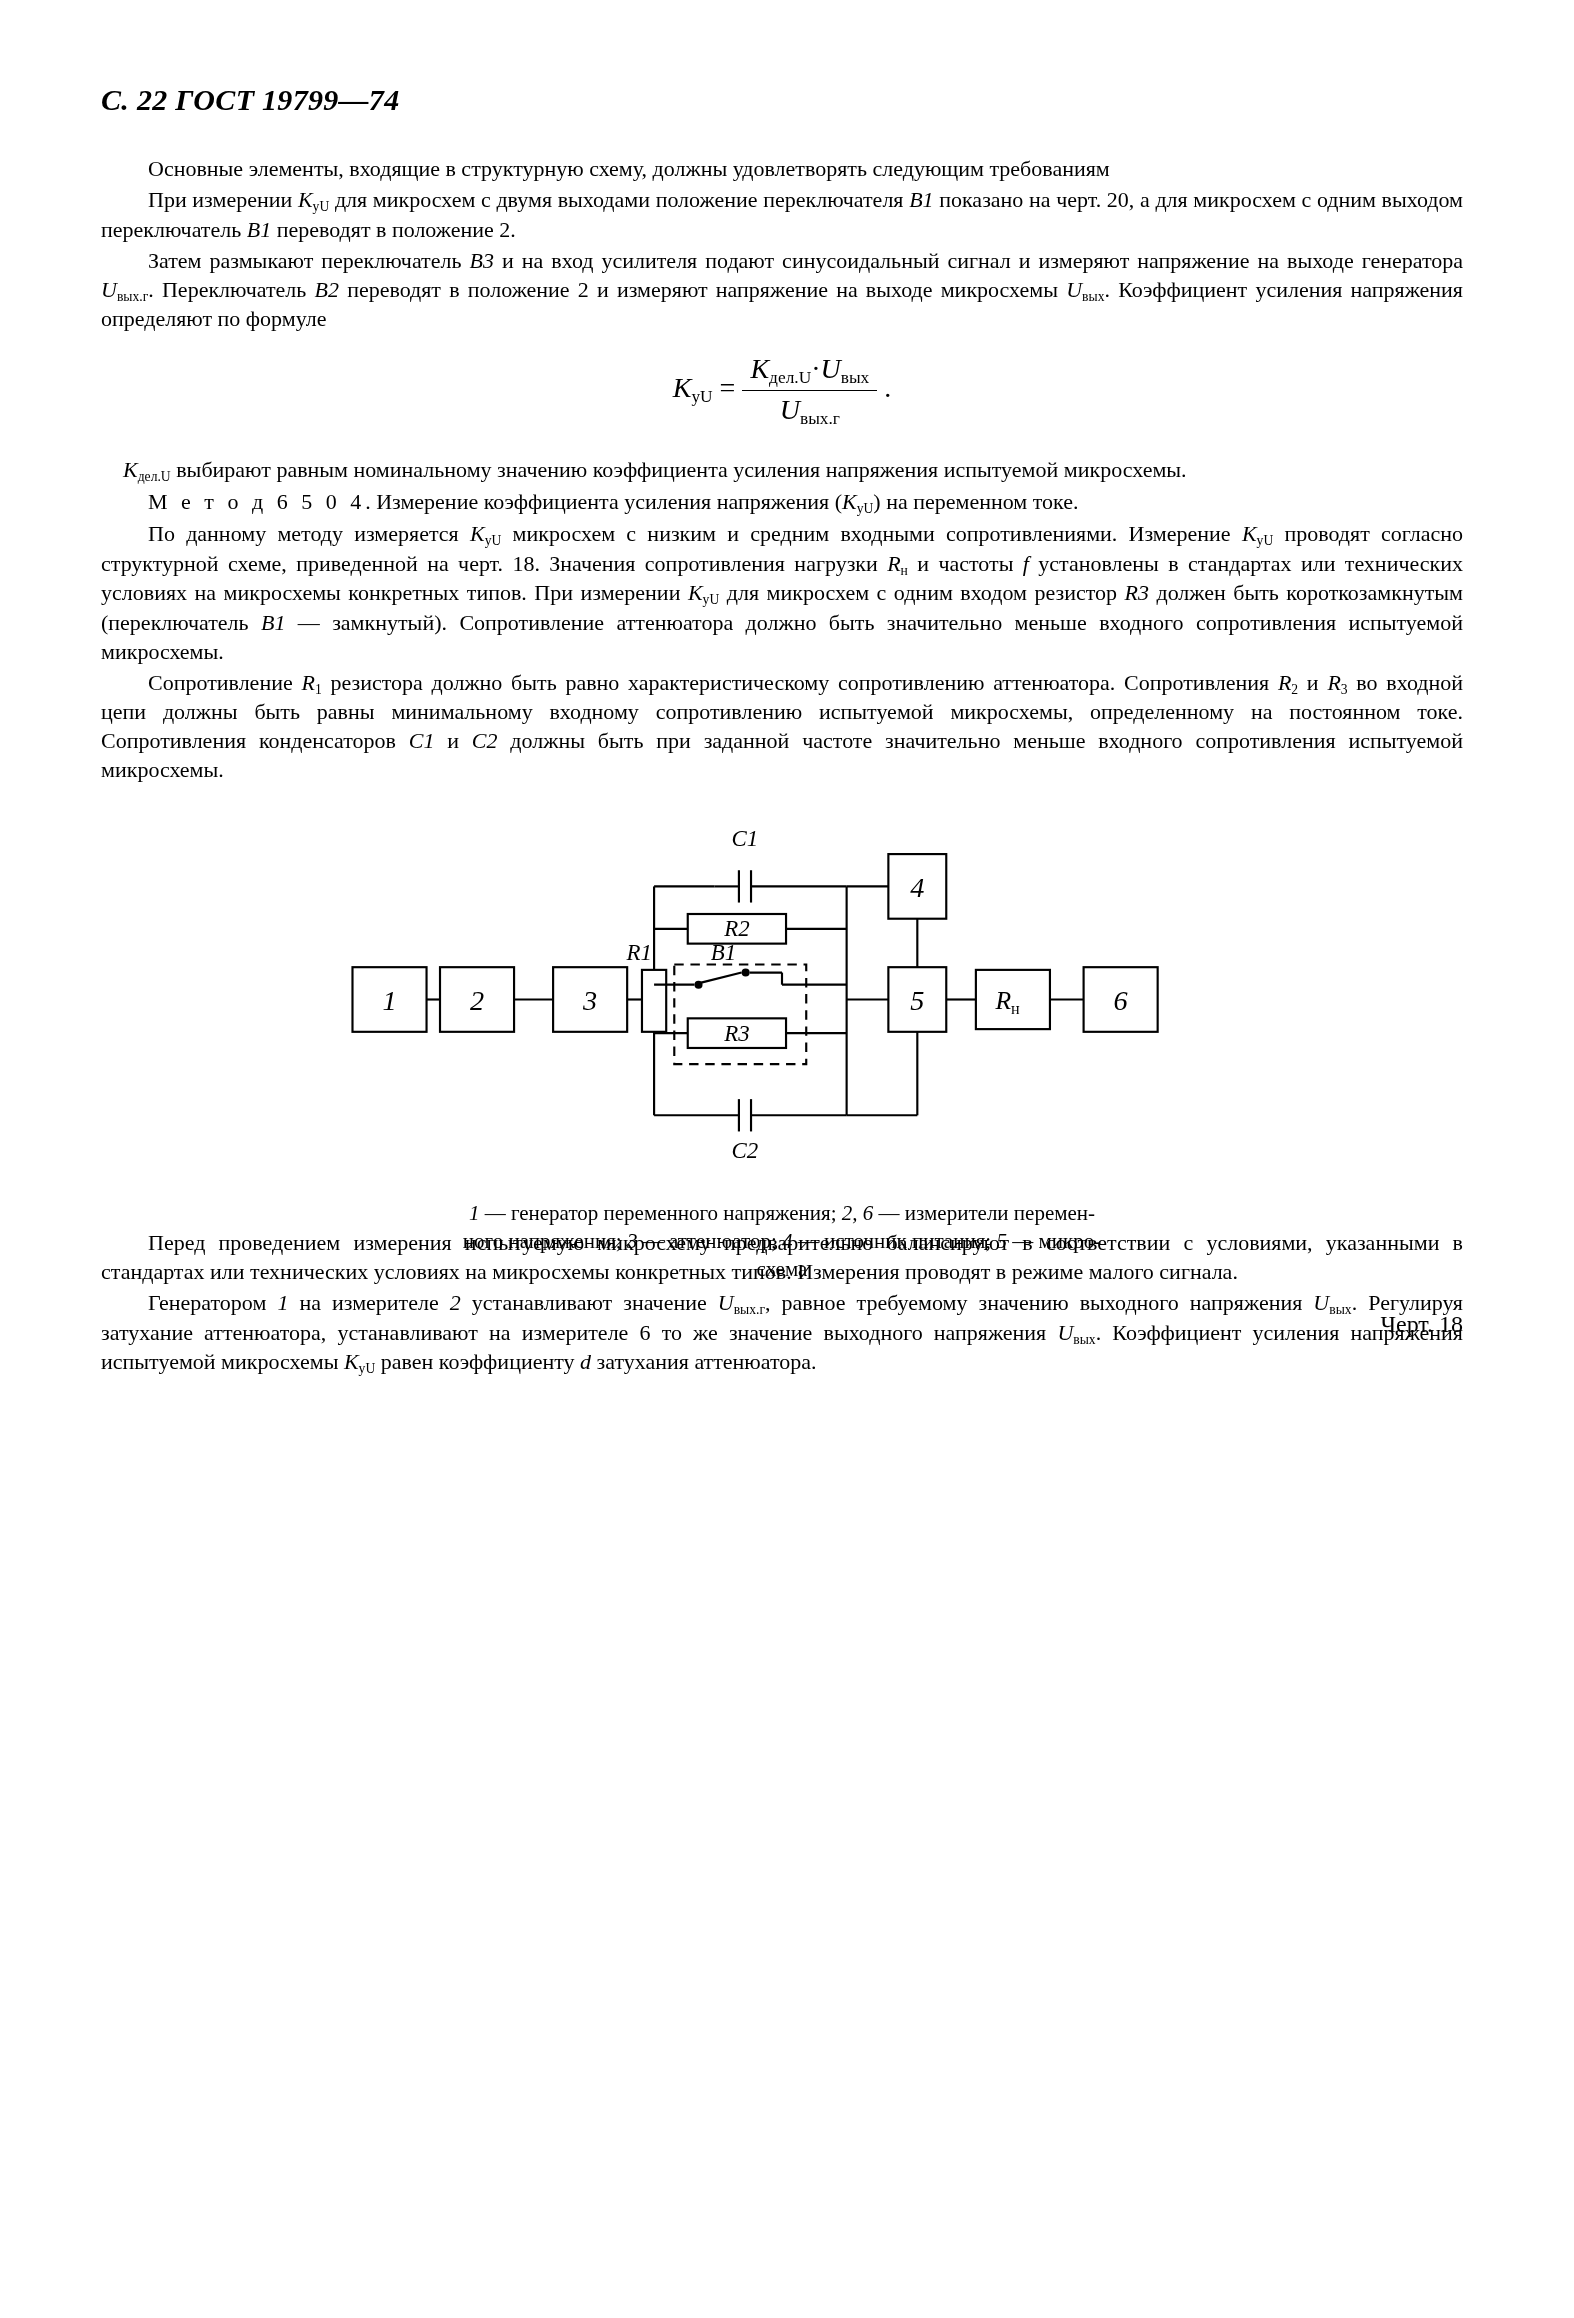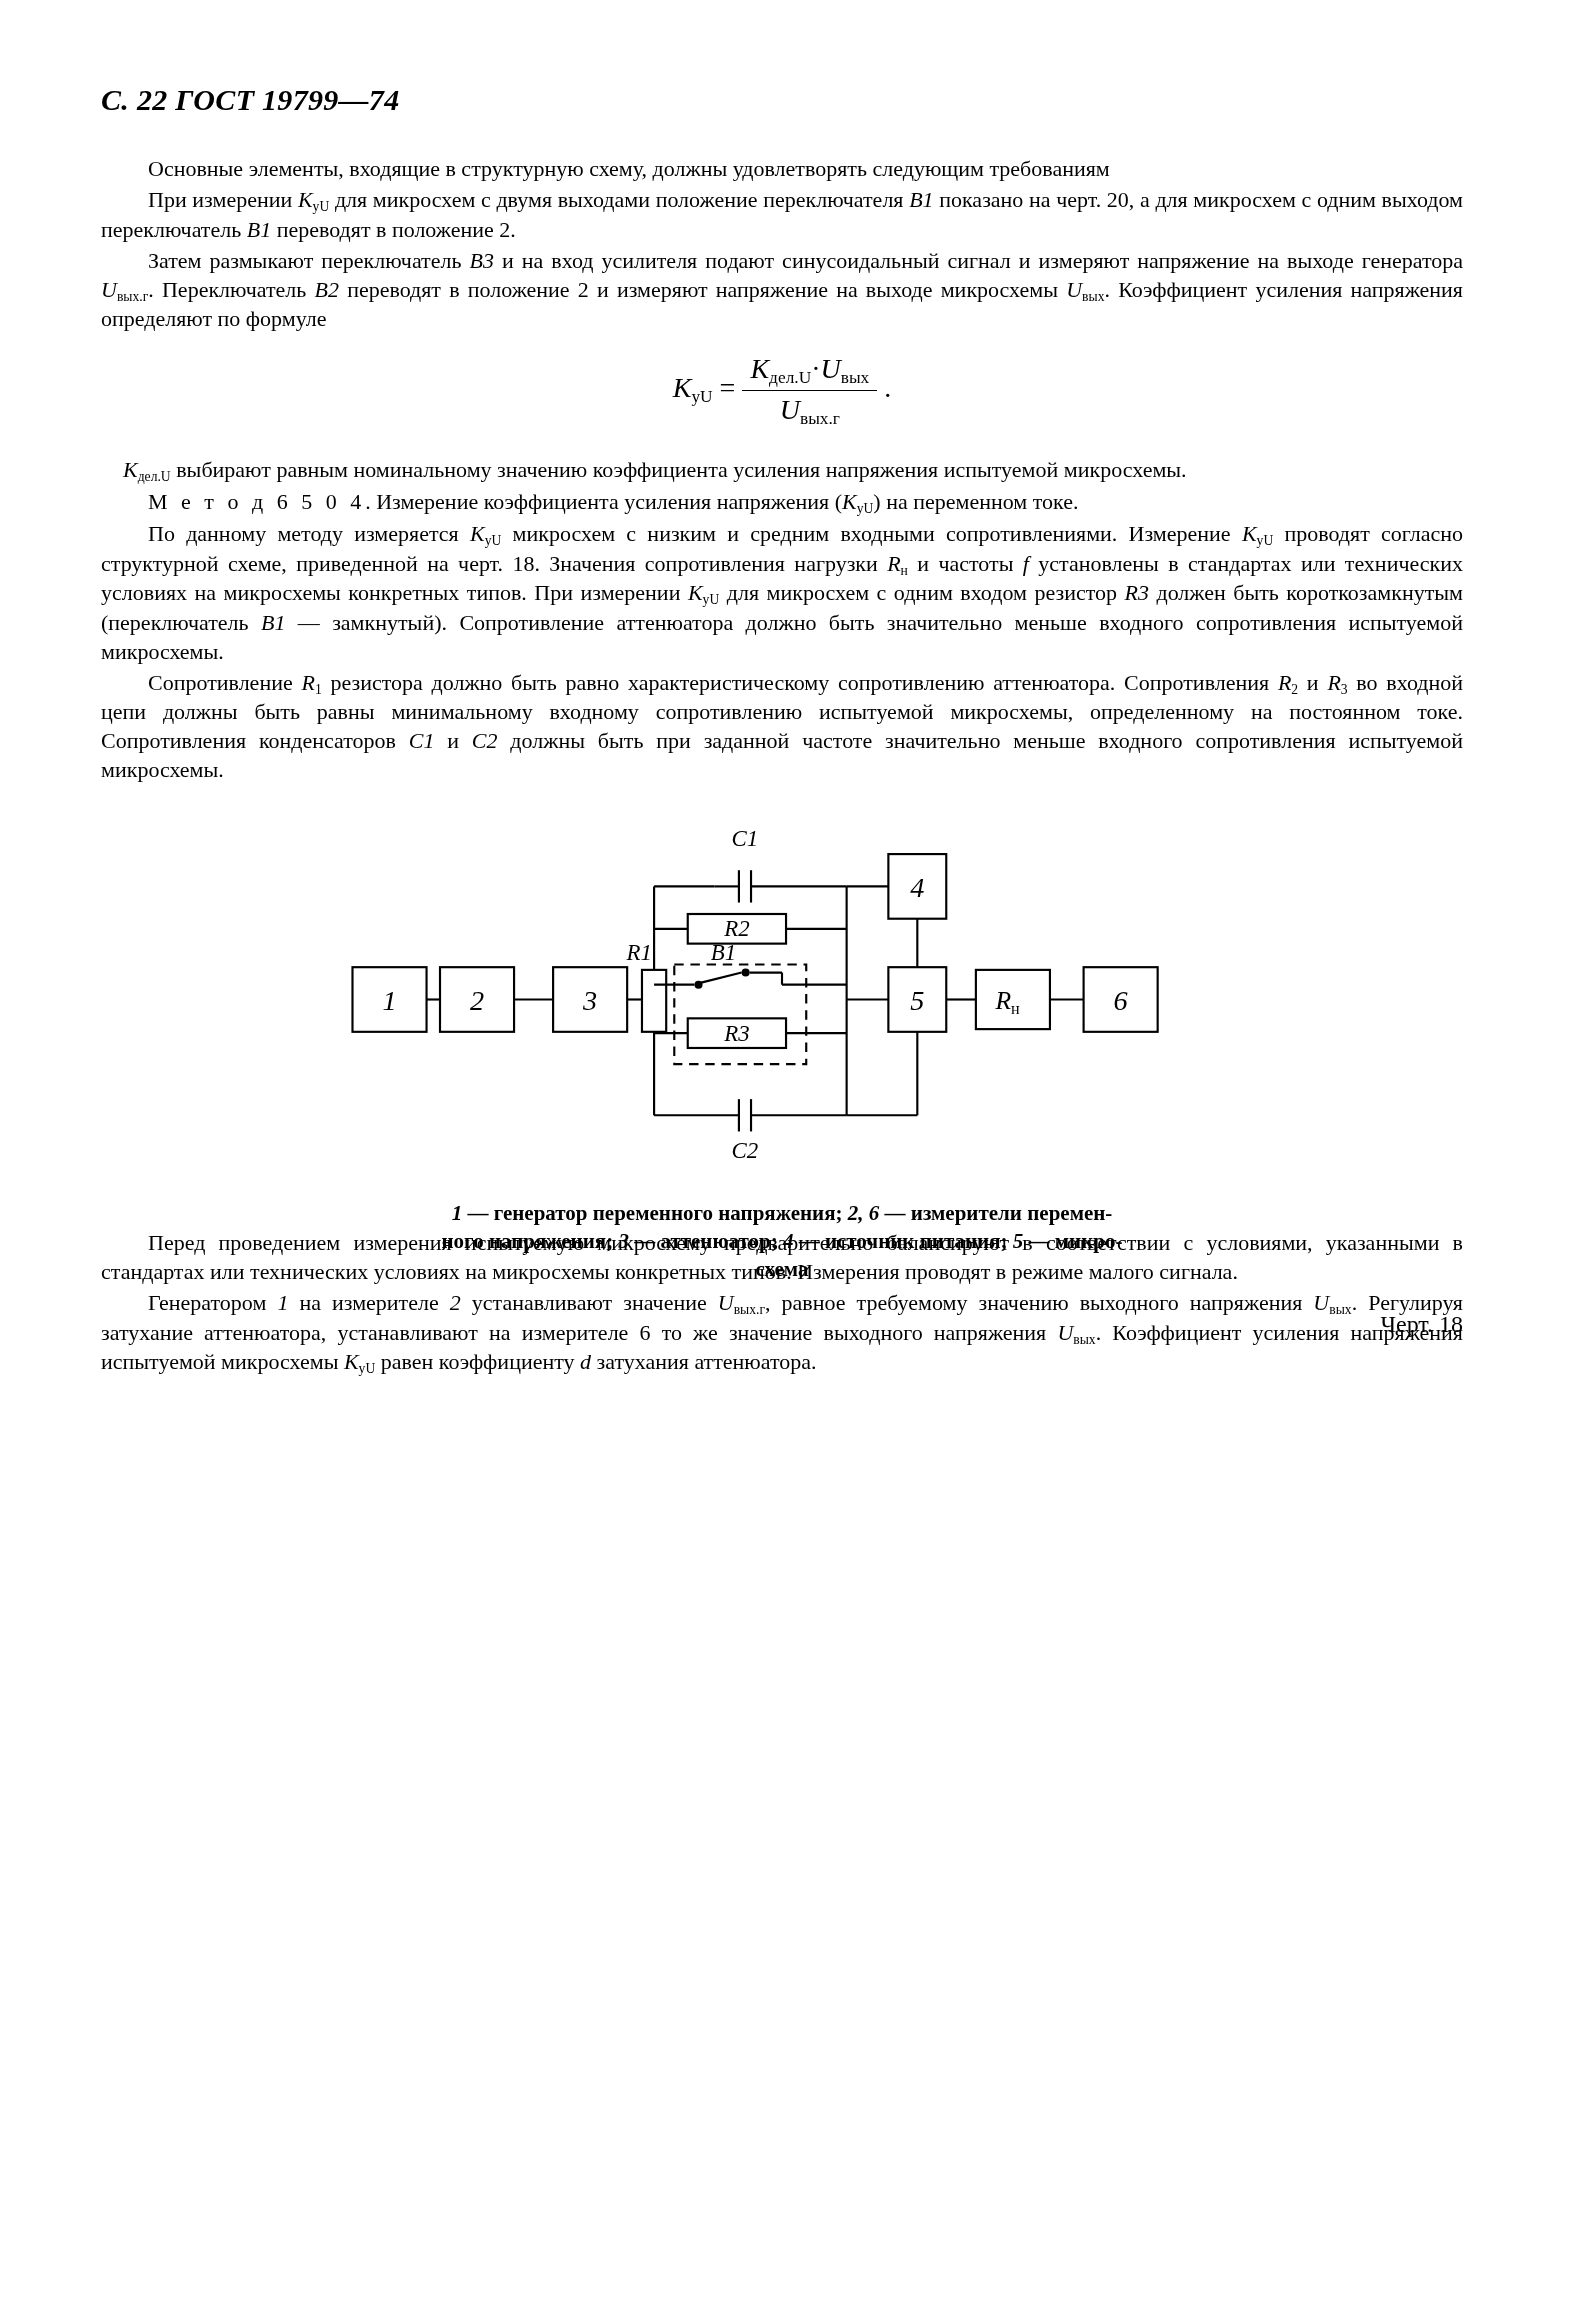--- a/index.html
+++ b/index.html
@@ -101,21 +101,20 @@
   .figure svg {
     display: block;
     margin: 0 auto;
   }
   .fig-caption {
     margin: 12px auto 0 auto;
     width: 741px;
     text-align: center;
     font-size: 21px;
     line-height: 1.32;
-    font-weight: bold;
   }
   .fig-caption .it { font-style: italic; }
   .fig-number {
     margin: 28px auto 0 auto;
     text-align: right;
     font-size: 24px;
   }
   .tail {
   }
 </style>

